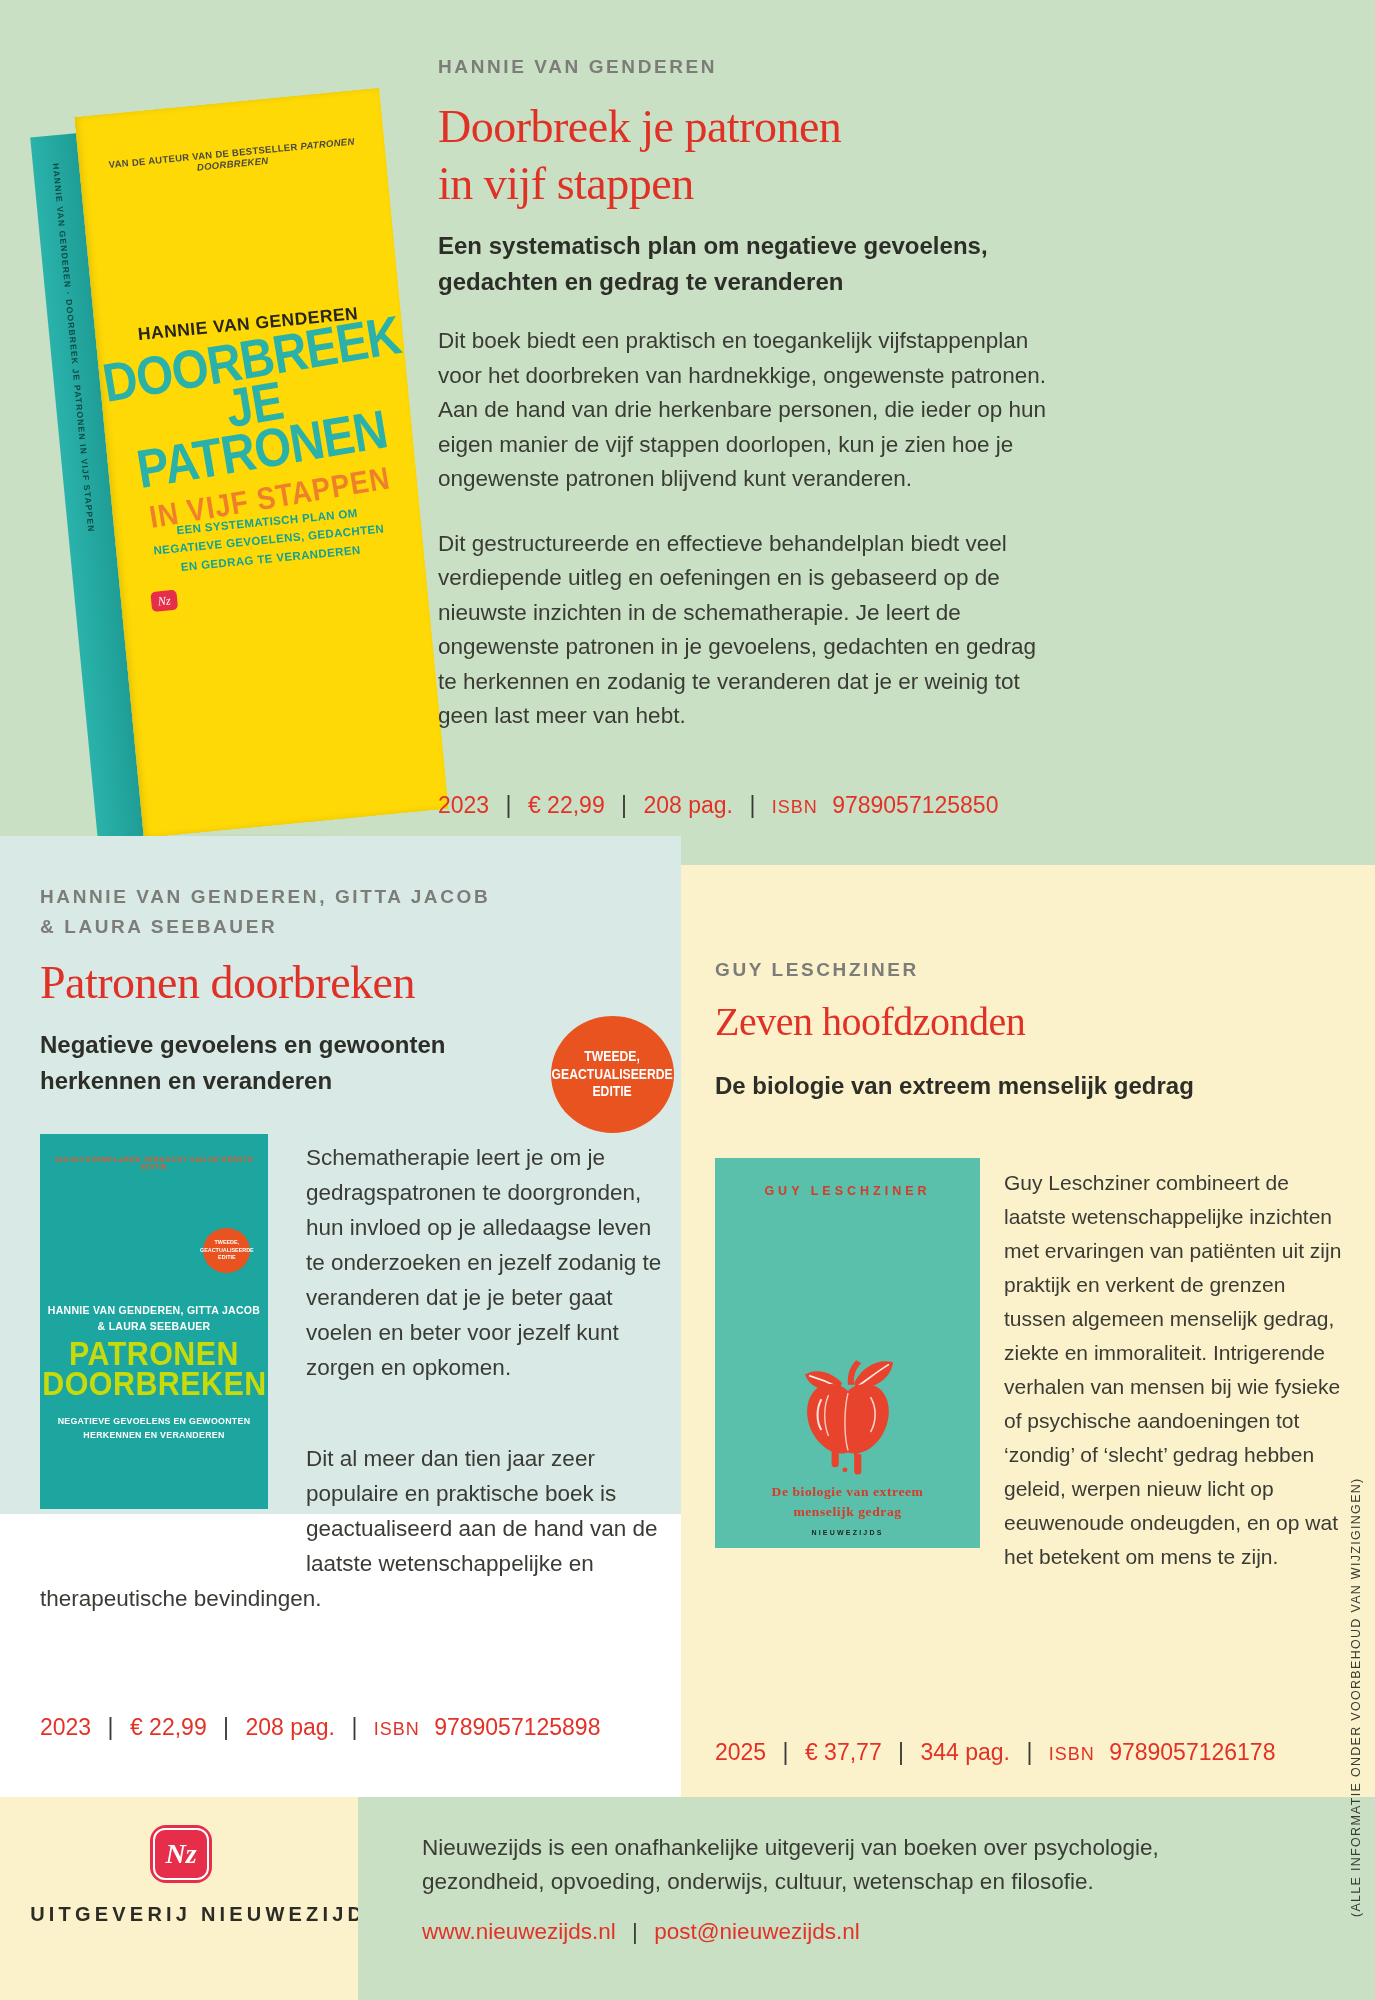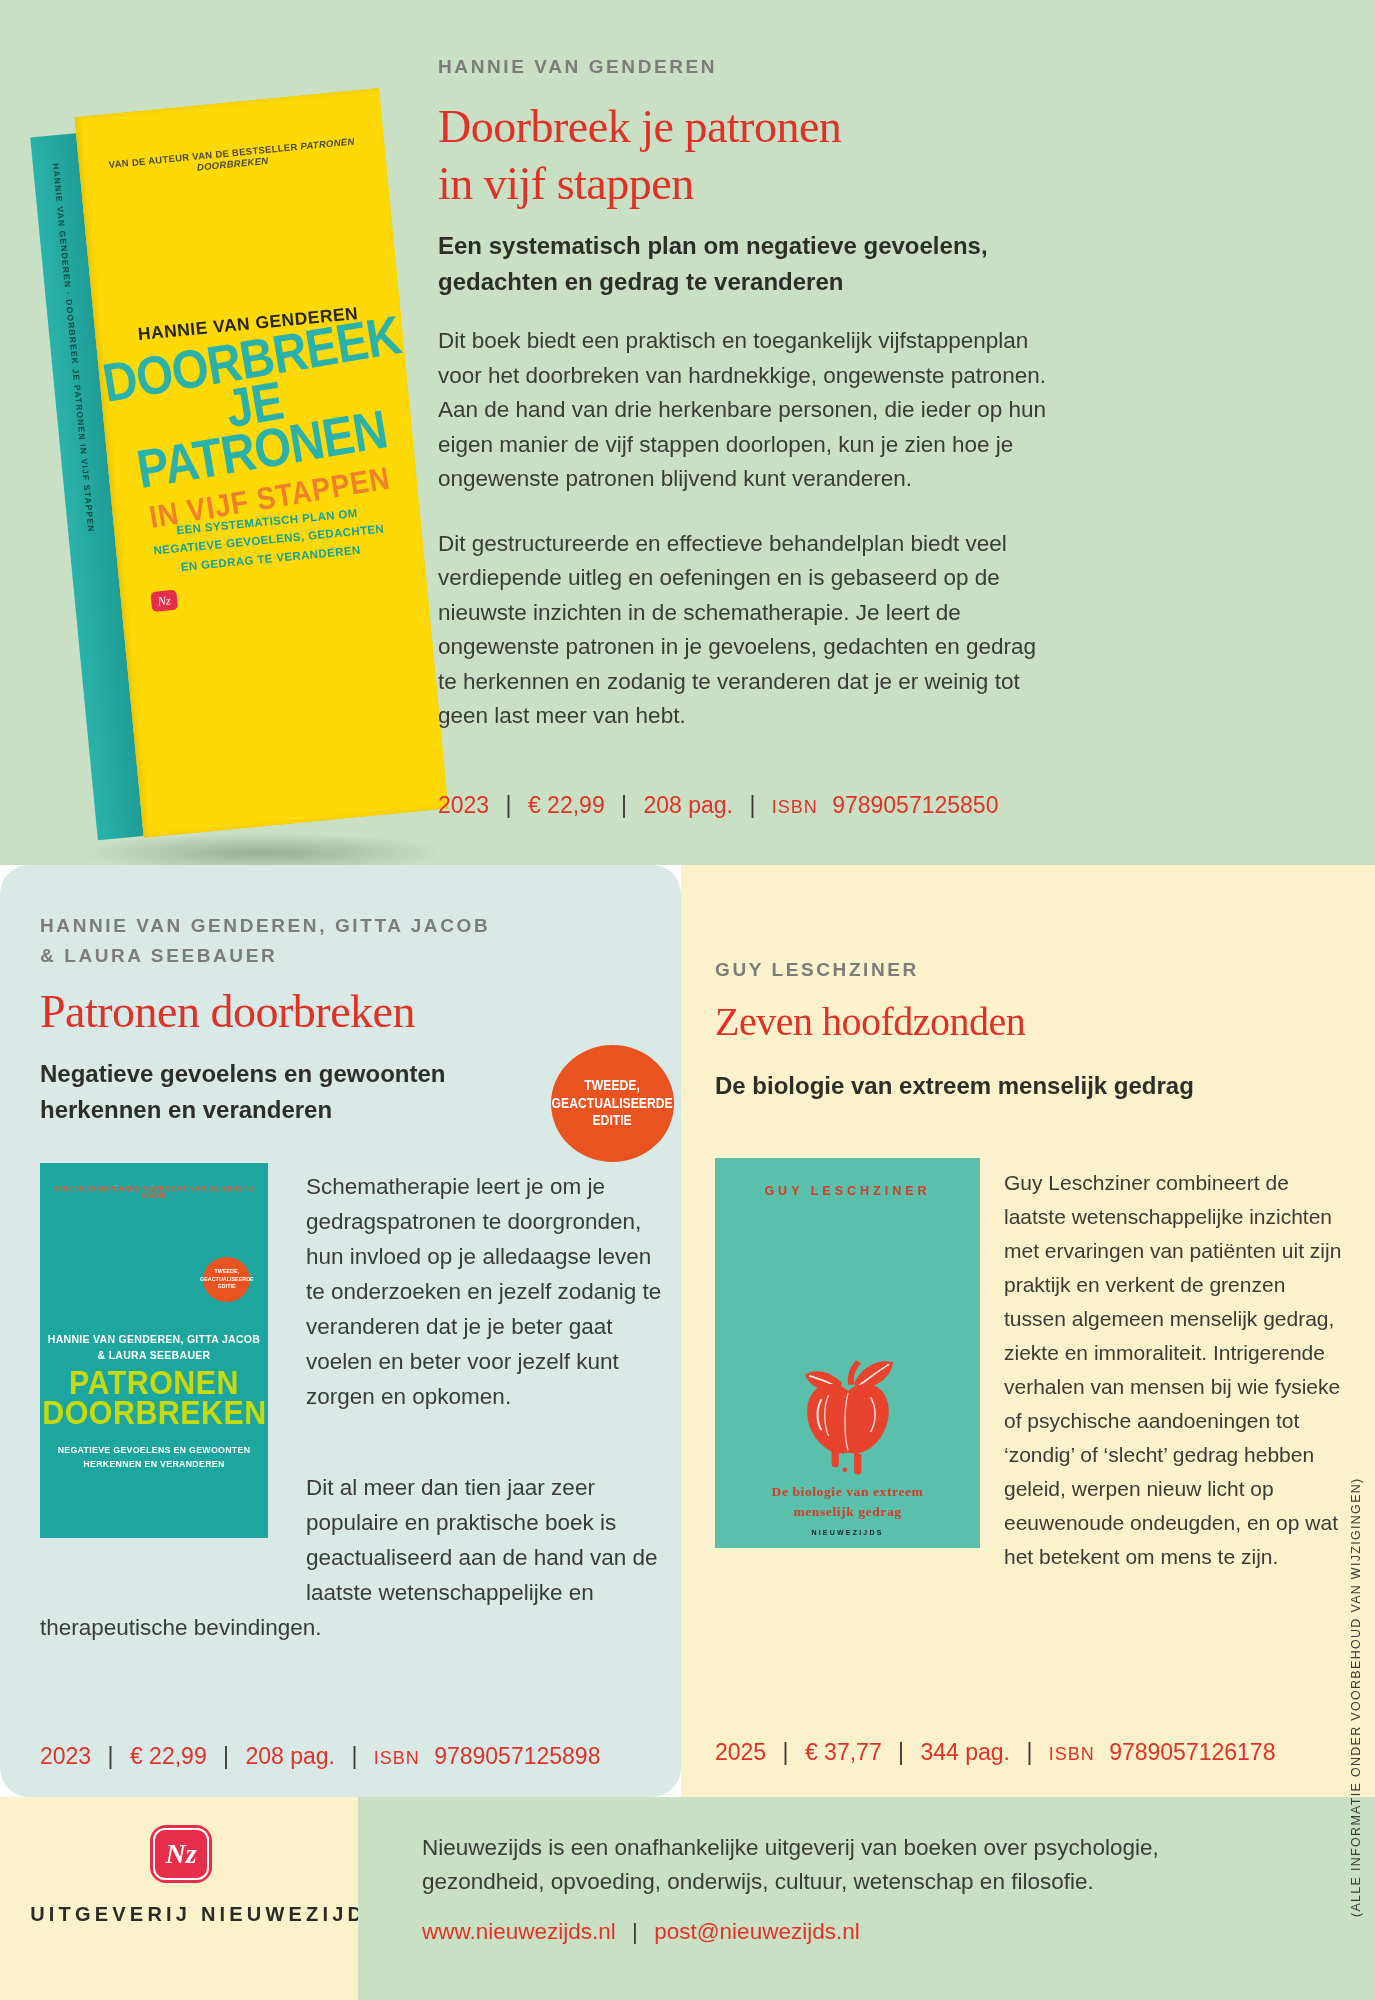--- a/index.html
+++ b/index.html
@@ -1,21 +1,21 @@
 <!DOCTYPE html>
 <html><head>
 <meta charset="utf-8">
 <style>
   html,body{margin:0;padding:0;background:#ffffff;}
   .page{position:relative;width:1375px;height:2000px;overflow:hidden;
         font-family:"Liberation Sans","DejaVu Sans",sans-serif;background:#fff;}
 
   
   .sec-top{position:absolute;left:0;top:0;width:1375px;height:865px;background:#c9e0c4;}
-  .sec-bl {position:absolute;left:0;top:865px;width:681px;height:932px;background:#d9eae6;border-radius:29px;}
+  .sec-bl {position:absolute;left:0;top:836px;width:681px;height:678px;background:#d9eae6;}
   .sec-br {position:absolute;left:681px;top:865px;width:694px;height:932px;background:#fbf1cb;}
   .footer {position:absolute;left:0;top:1797px;width:1375px;height:203px;}
   .footer-left {position:absolute;left:0;top:0;width:358px;height:203px;background:#fbf1cb;}
   .footer-right{position:absolute;left:358px;top:0;width:1017px;height:203px;background:#c9e0c4;}
 
   
   .caps{font-weight:600;color:#7c7c78;letter-spacing:2.6px;font-size:19px;line-height:30px;}
   .sertitle{font-family:"Liberation Serif","DejaVu Serif",serif;color:#e03126;font-weight:400;
             font-size:46px;line-height:57px;letter-spacing:-0.5px;}
   .bold-sub{font-weight:700;color:#2e2e29;font-size:24px;line-height:36px;}

